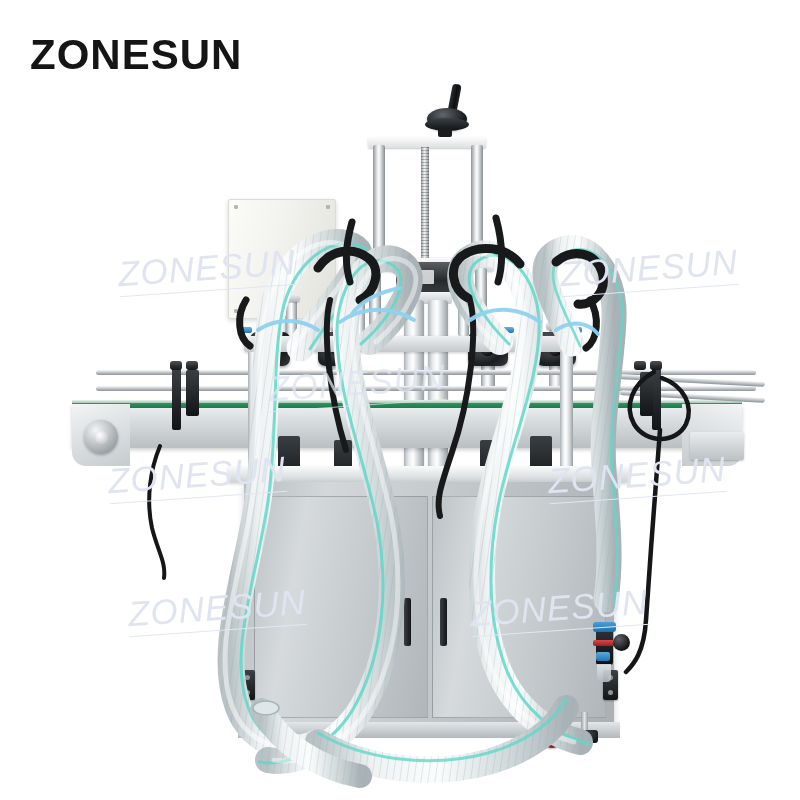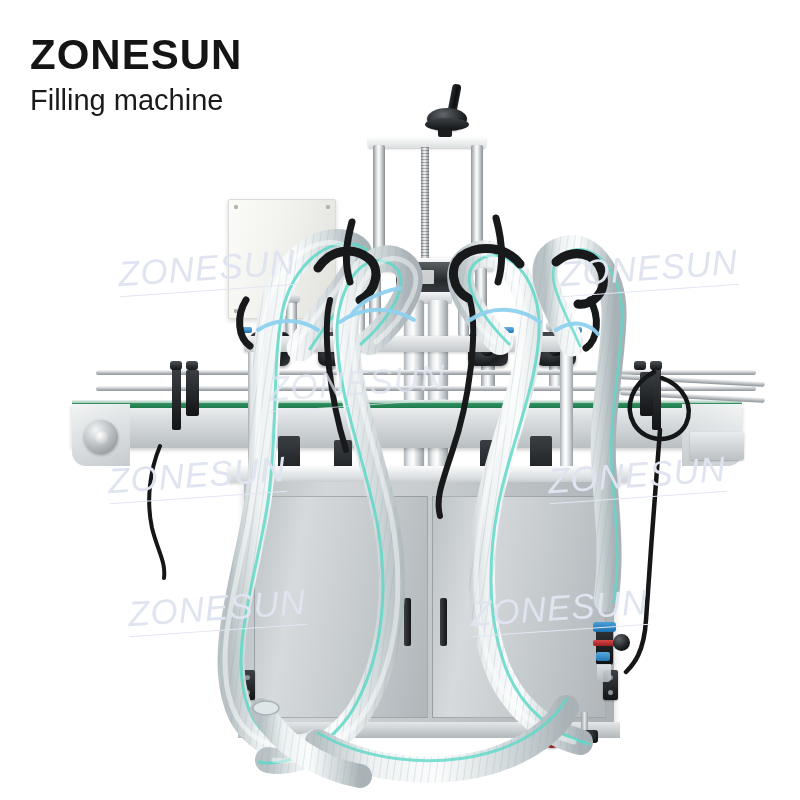--- a/index.html
+++ b/index.html
@@ -157,21 +157,20 @@
   #blackLayer{position:absolute;left:0;top:0;width:800px;height:800px;z-index:32;pointer-events:none;}
   #frontHose{position:absolute;left:0;top:0;width:800px;height:800px;z-index:42;pointer-events:none;}
 </style>
 </head>
 <body>
 
 <div id="stage">
 
   <div id="brand">
     <div class="bname">ZONESUN</div>
-    <div class="bsub">Filling machine</div>
   </div>
 
   <div id="machine">
 
     <div class="pc" id="handwheelKnob"></div>
     <div class="pc" id="handwheelHub"></div>
     <div class="pc" id="handwheelRim"></div>
     <div class="pc" id="handwheelNut"></div>
     <div class="pc" id="capTopPlate"></div>
     <div class="pc gantryRail" id="gr1"></div>

